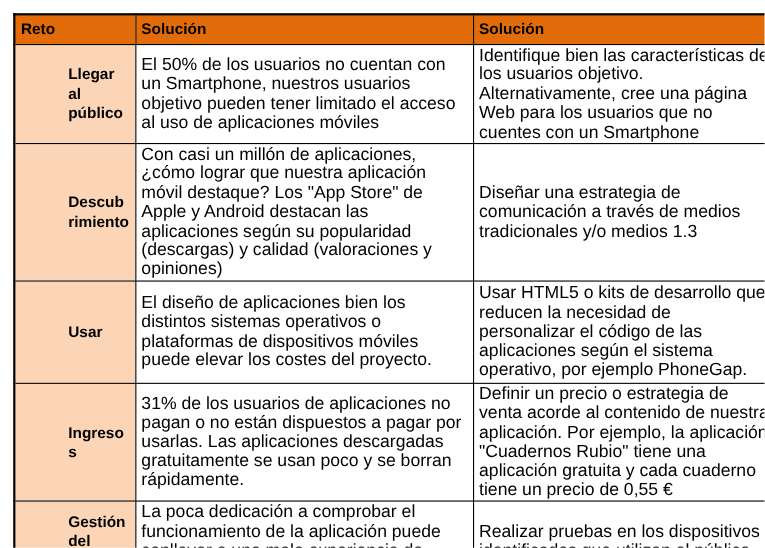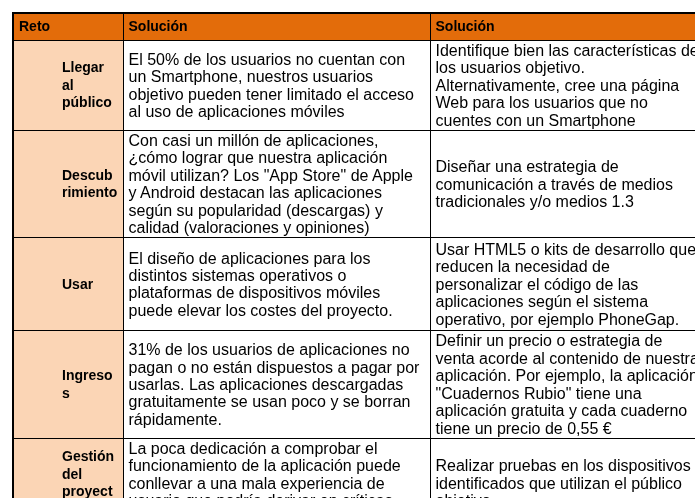--- a/index.html
+++ b/index.html
@@ -72,26 +72,26 @@
     </tr>
   </thead>
   <tbody>
     <tr class="r0">
       <td class="reto-cell">Llegar al público</td>
       <td>El 50% de los usuarios no cuentan con un Smartphone, nuestros usuarios objetivo pueden tener limitado el acceso al uso de aplicaciones móviles</td>
       <td>Identifique bien las características de los usuarios objetivo.  Alternativamente, cree una página Web para los usuarios que no cuentes con un Smartphone</td>
     </tr>
     <tr class="r1">
       <td class="reto-cell">Descubrimiento</td>
-      <td>Con casi un millón de aplicaciones, ¿cómo lograr que nuestra aplicación móvil utilizan? Los "App Store" de Apple y Android destacan las aplicaciones según su popularidad (descargas) y calidad (valoraciones y opiniones)</td>
+      <td>Con casi un millón de aplicaciones, ¿cómo lograr que nuestra aplicación móvil destaque? Los "App Store" de Apple y Android destacan las aplicaciones según su popularidad (descargas) y calidad (valoraciones y opiniones)</td>
       <td>Diseñar una estrategia de comunicación a través de medios tradicionales y/o medios 1.3</td>
     </tr>
     <tr class="r2">
       <td class="reto-cell">Usar</td>
-      <td>El diseño de aplicaciones para los distintos sistemas operativos o plataformas de dispositivos móviles puede elevar los costes del proyecto.</td>
+      <td>El diseño de aplicaciones bien los distintos sistemas operativos o plataformas de dispositivos móviles puede elevar los costes del proyecto.</td>
       <td>Usar HTML5 o kits de desarrollo que reducen la necesidad de personalizar el código de las aplicaciones según el sistema operativo, por ejemplo PhoneGap.</td>
     </tr>
     <tr class="r3">
       <td class="reto-cell">Ingresos</td>
       <td>31% de los usuarios de aplicaciones no pagan o no están dispuestos a pagar por usarlas. Las aplicaciones descargadas gratuitamente se usan poco y se borran rápidamente.</td>
       <td>Definir un precio o estrategia de venta acorde al contenido de nuestra aplicación. Por ejemplo, la aplicación "Cuadernos Rubio" tiene una aplicación gratuita y cada cuaderno tiene un precio de 0,55 €</td>
     </tr>
     <tr class="r4">
       <td class="reto-cell">Gestión del proyecto</td>
       <td>La poca dedicación a comprobar el funcionamiento de la aplicación puede conllevar a una mala experiencia de usuario que podría derivar en críticas negativas y una mala valoración</td>

